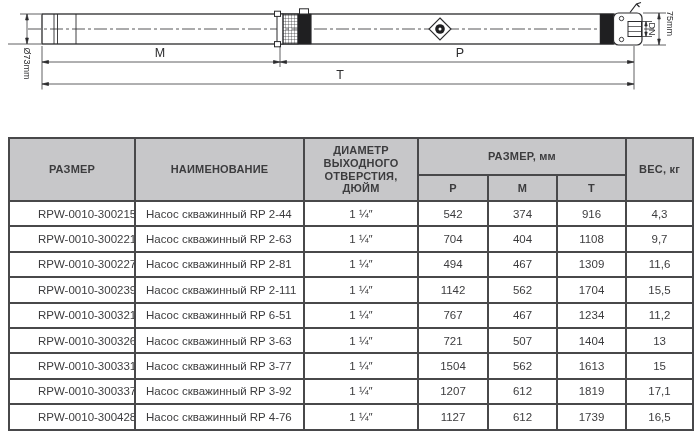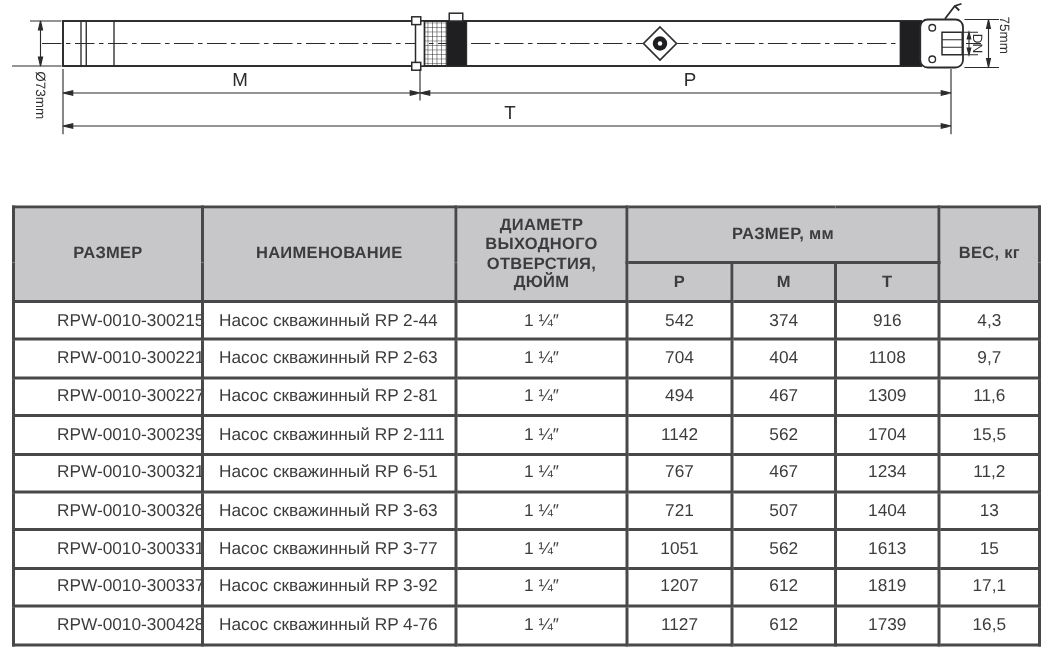--- a/index.html
+++ b/index.html
@@ -242,21 +242,21 @@
         <td>1 ¼″</td>
         <td>721</td>
         <td>507</td>
         <td>1404</td>
         <td>13</td>
       </tr>
       <tr>
         <td class="c-article">RPW-0010-300331</td>
         <td class="c-name">Насос скважинный RP 3-77</td>
         <td>1 ¼″</td>
-        <td>1051</td>
+        <td>1504</td>
         <td>562</td>
         <td>1613</td>
         <td>15</td>
       </tr>
       <tr>
         <td class="c-article">RPW-0010-300337</td>
         <td class="c-name">Насос скважинный RP 3-92</td>
         <td>1 ¼″</td>
         <td>1207</td>
         <td>612</td>

